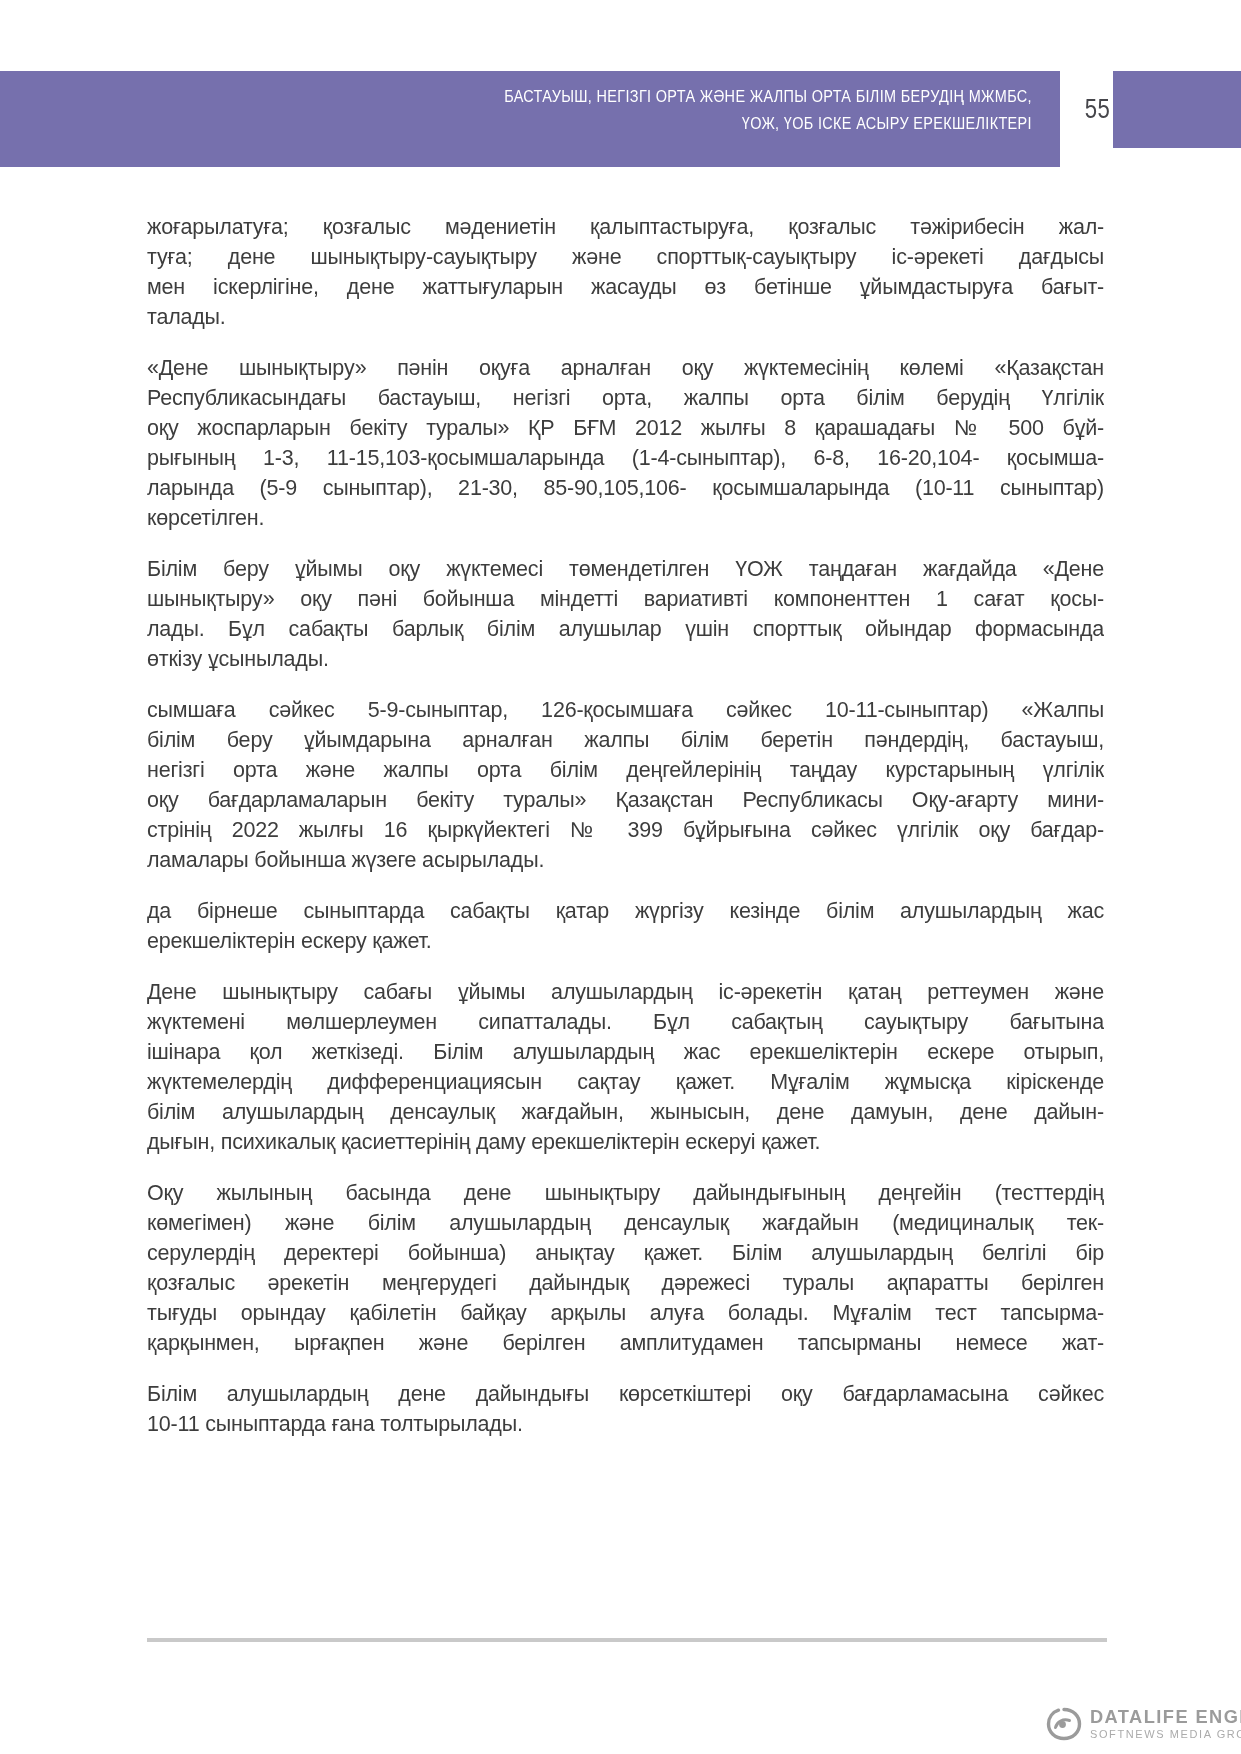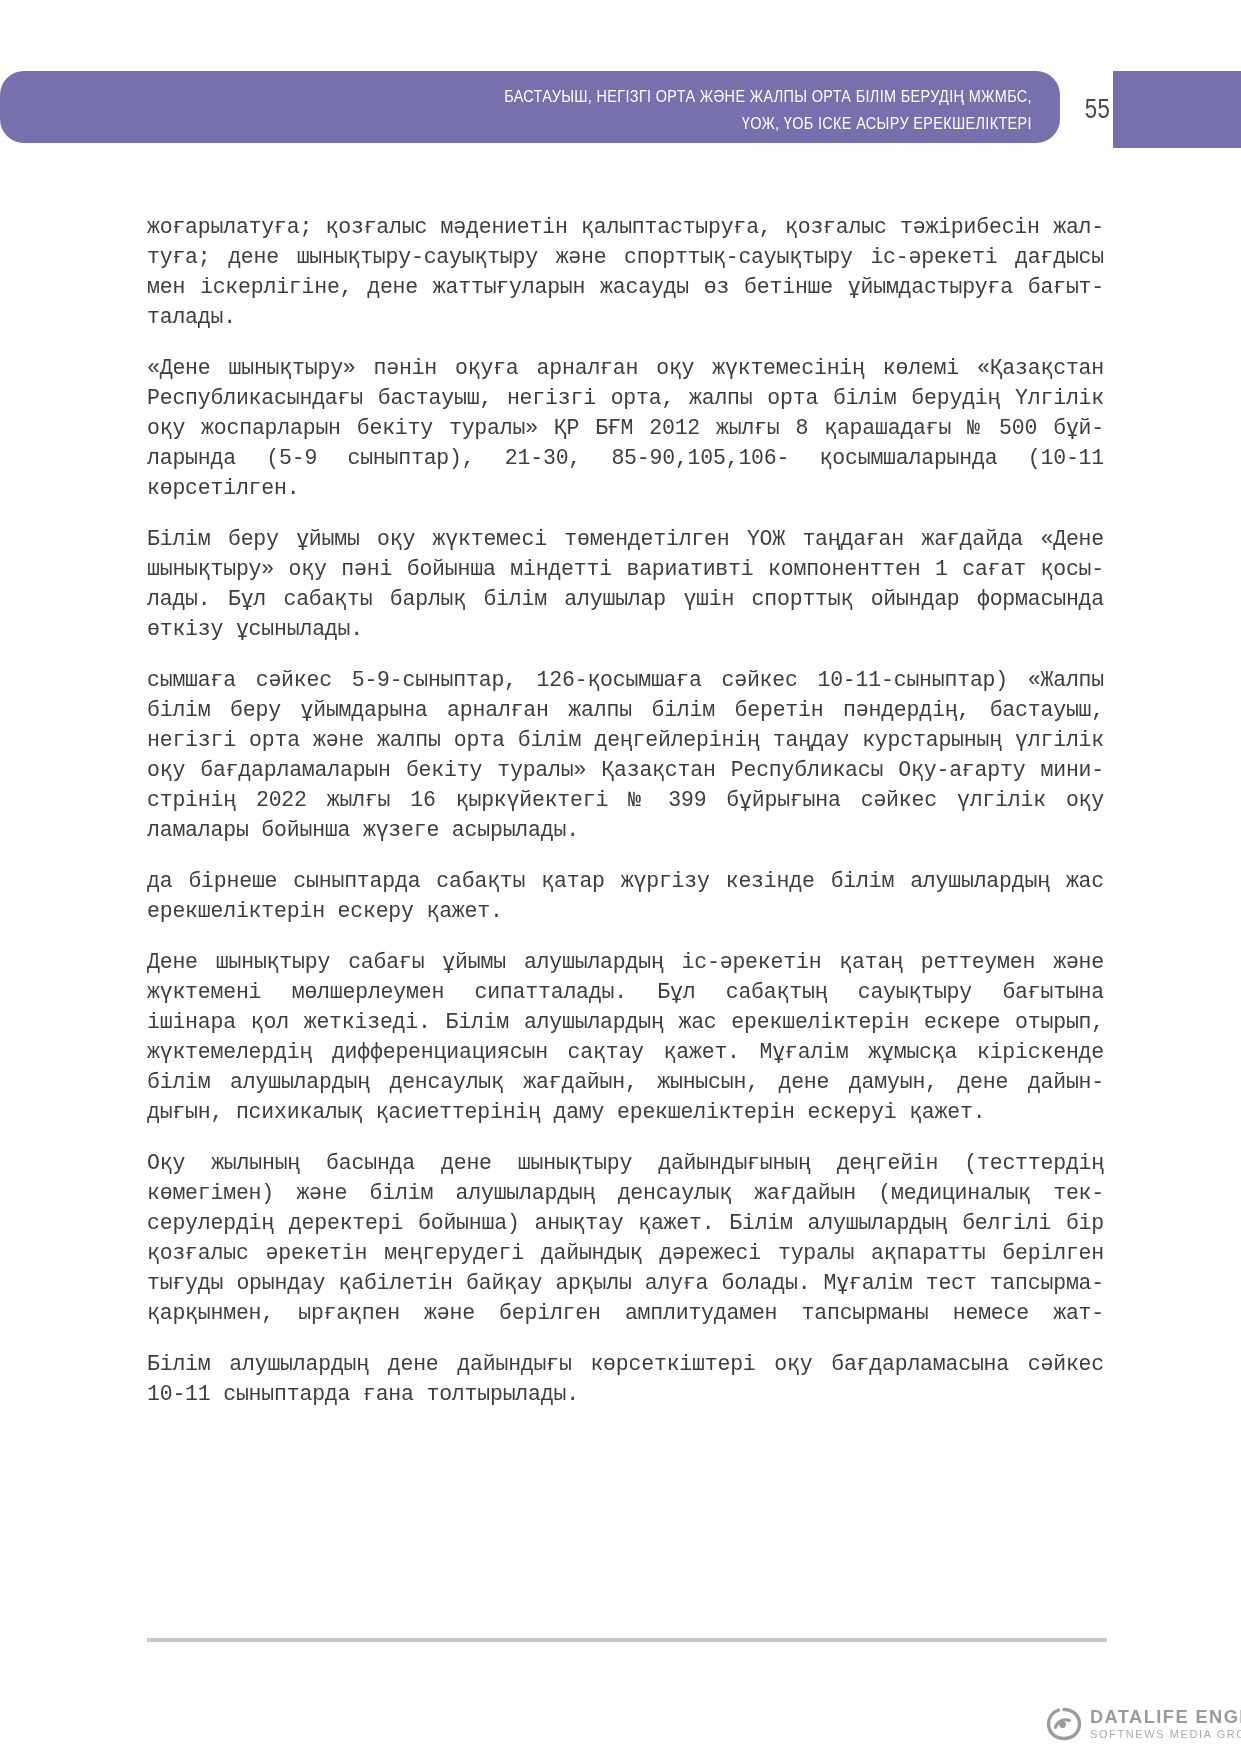--- a/index.html
+++ b/index.html
@@ -6,21 +6,21 @@
   .page{
     position:relative;
     width:1241px;height:1754px;
     background:#ffffff;
     font-family:"Liberation Sans",sans-serif;
     overflow:hidden;
   }
   
   .band{
     position:absolute;top:71px;left:0;
-    width:1060px;height:72px;border-radius:24px;
+    width:1060px;height:96px;
   }
   .band-right{
     position:absolute;top:71px;left:1113px;
     width:128px;height:77px;
   }
   .page-num-box{
     position:absolute;top:71px;left:1060px;width:76px;height:77px;
     background:#ffffff;display:flex;align-items:center;justify-content:center;
   }
   .page-num{
@@ -34,21 +34,21 @@
     font-size:17px;line-height:27px;letter-spacing:0.4px;
     transform:scaleX(0.85);transform-origin:100% 50%;
     white-space:nowrap;
   }
   
   .body-text{
     position:absolute;left:147px;top:212px;width:961px;
     color:#3d3d3d;
     font-size:21.5px;line-height:30px;letter-spacing:-0.2px;
   }
-  .paragraph{margin:0 4px 21px 0;font-family:Liberation Mono, monospace;}
+  .paragraph{margin:0 4px 21px 0;}
   .line{
     text-align:justify;
     text-align-last:justify;
     height:30px;overflow:hidden;white-space:normal;
   }
   .line.last{text-align-last:left;}
   
   .footer-rule{
     position:absolute;left:147px;top:1638px;width:960px;height:4px;
     background:#c9c9c9;
@@ -89,20 +89,21 @@
       <div class="paragraph">
         <div class="line">жоғарылатуға; қозғалыс мәдениетін қалыптастыруға, қозғалыс тәжірибесін жал-</div>
         <div class="line">туға; дене шынықтыру-сауықтыру және спорттық-сауықтыру іс-әрекеті дағдысы</div>
         <div class="line">мен іскерлігіне, дене жаттығуларын жасауды өз бетінше ұйымдастыруға бағыт-</div>
         <div class="line last">талады.</div>
       </div>
       <div class="paragraph">
         <div class="line">«Дене шынықтыру» пәнін оқуға арналған оқу жүктемесінің көлемі «Қазақстан</div>
         <div class="line">Республикасындағы бастауыш, негізгі орта, жалпы орта білім берудің Үлгілік</div>
         <div class="line">оқу жоспарларын бекіту туралы» ҚР БҒМ 2012 жылғы 8 қарашадағы № 500 бұй-</div>
+        <div class="line">рығының 1-3, 11-15,103-қосымшаларында (1-4-сыныптар), 6-8, 16-20,104- қосымша-</div>
         <div class="line">ларында (5-9 сыныптар), 21-30, 85-90,105,106- қосымшаларында (10-11 сыныптар)</div>
         <div class="line last">көрсетілген.</div>
       </div>
       <div class="paragraph">
         <div class="line">Білім беру ұйымы оқу жүктемесі төмендетілген ҮОЖ таңдаған жағдайда «Дене</div>
         <div class="line">шынықтыру» оқу пәні бойынша міндетті вариативті компоненттен 1 сағат қосы-</div>
         <div class="line">лады. Бұл сабақты барлық білім алушылар үшін спорттық ойындар формасында</div>
         <div class="line last">өткізу ұсынылады.</div>
       </div>
       <div class="paragraph">

